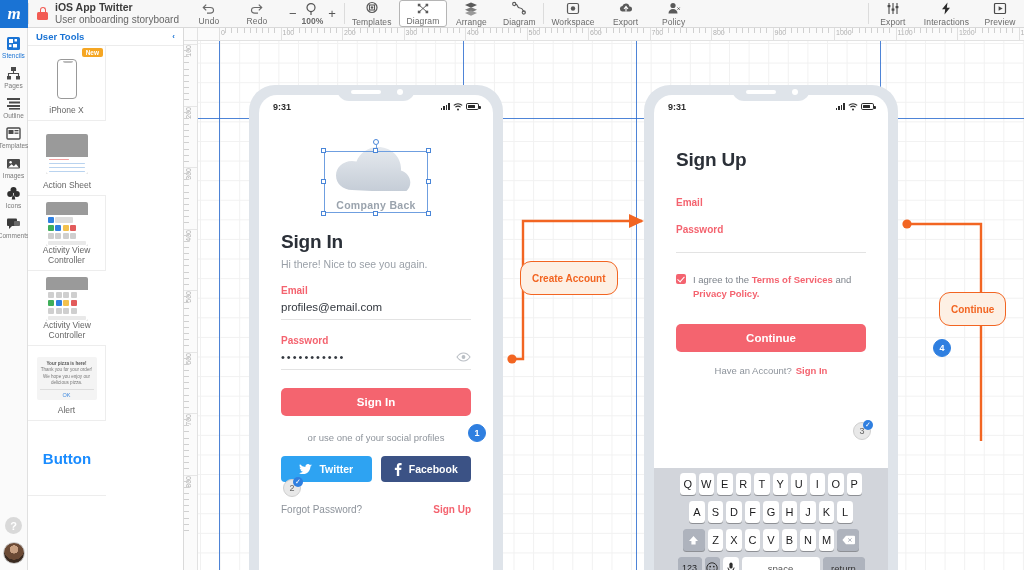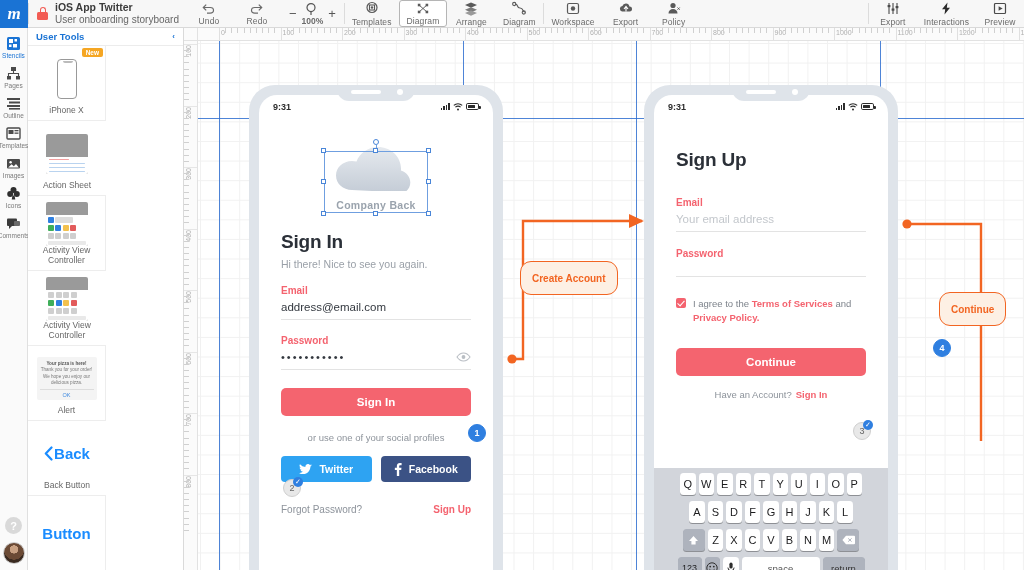--- a/index.html
+++ b/index.html
@@ -593,31 +593,20 @@
         <div class="st-thumb">
           <div class="t-alert">
             <div class="l1" style="font-weight:bold;color:#555">Your pizza is here!</div>
             <div class="l1">Thank you for your order! We hope you enjoy our delicious pizza.</div>
             <div class="ok">OK</div>
           </div>
         </div>
         <div class="st-name">Alert</div>
       </div>
 
-      <div class="st-cell">
-        <div class="st-thumb">
-          <div class="t-back">
-            <svg width="9" height="15" viewBox="0 0 9 15">
-                <path d="M7.5 1.5L1.8 7.5l5.7 6" fill="none" stroke="#1a8cff" stroke-width="2.2" stroke-linecap="round" stroke-linejoin="round"></path>
-              </svg>
-            <span>Back</span>
-          </div>
-        </div>
-        <div class="st-name">Back Button</div>
-      </div>
 
       <div class="st-cell">
         <div class="st-thumb">
           <div class="t-btn">Button</div>
         </div>
 
       </div>
 
     </div>
   </div>
@@ -919,21 +908,21 @@
               <div class="sel-h" style="left:-3px;  bottom:-3px;"></div>
               <div class="sel-h" style="left:49px;  bottom:-3px;"></div>
               <div class="sel-h" style="right:-3px; bottom:-3px;"></div>
             </div>
 
             <div class="h1" style="margin-top:18px">Sign In</div>
             <div class="sub">Hi there! Nice to see you again.</div>
 
             <div class="flabel">Email</div>
             <div class="field">
-              <span class="fval">address@email.com</span>
+              <span class="fval">profiles@email.com</span>
             </div>
 
             <div class="flabel">Password</div>
             <div class="field">
               <span class="dots">•••••••••••</span>
               <svg width="15" height="10" viewBox="0 0 15 10">
                 <path d="M1 5c2-3 5.2-4 6.5-4S12 2 14 5c-2 3-5.2 4-6.5 4S3 8 1 5z" fill="none" stroke="#b9bec4" stroke-width="1.1"></path>
                 <circle cx="7.5" cy="5" r="1.9" fill="#b9bec4"></circle>
               </svg>
             </div>
@@ -986,23 +975,20 @@
                 <circle cx="5" cy="6.4" r="1" fill="#2c2c2c"></circle>
               </svg>
               <span class="batt"></span>
             </span>
           </div>
 
           <div class="scr-body">
             <div class="h1" style="margin-top:34px">Sign Up</div>
 
             <div class="flabel" style="margin-top:26px">Email</div>
-            <div class="field">
-              <span class="fval ph">Your email address</span>
-            </div>
 
             <div class="flabel" style="margin-top:16px">Password</div>
             <div class="field" style="padding:5px 0 12px">
               <span class="fval"></span>
             </div>
 
             <div class="agree">
               <span class="cbox"></span>
               <span class="agree-tx"><span>I agree to the </span><b>Terms of Services</b><span> and </span><b>Privacy Policy.</b></span>
             </div>

